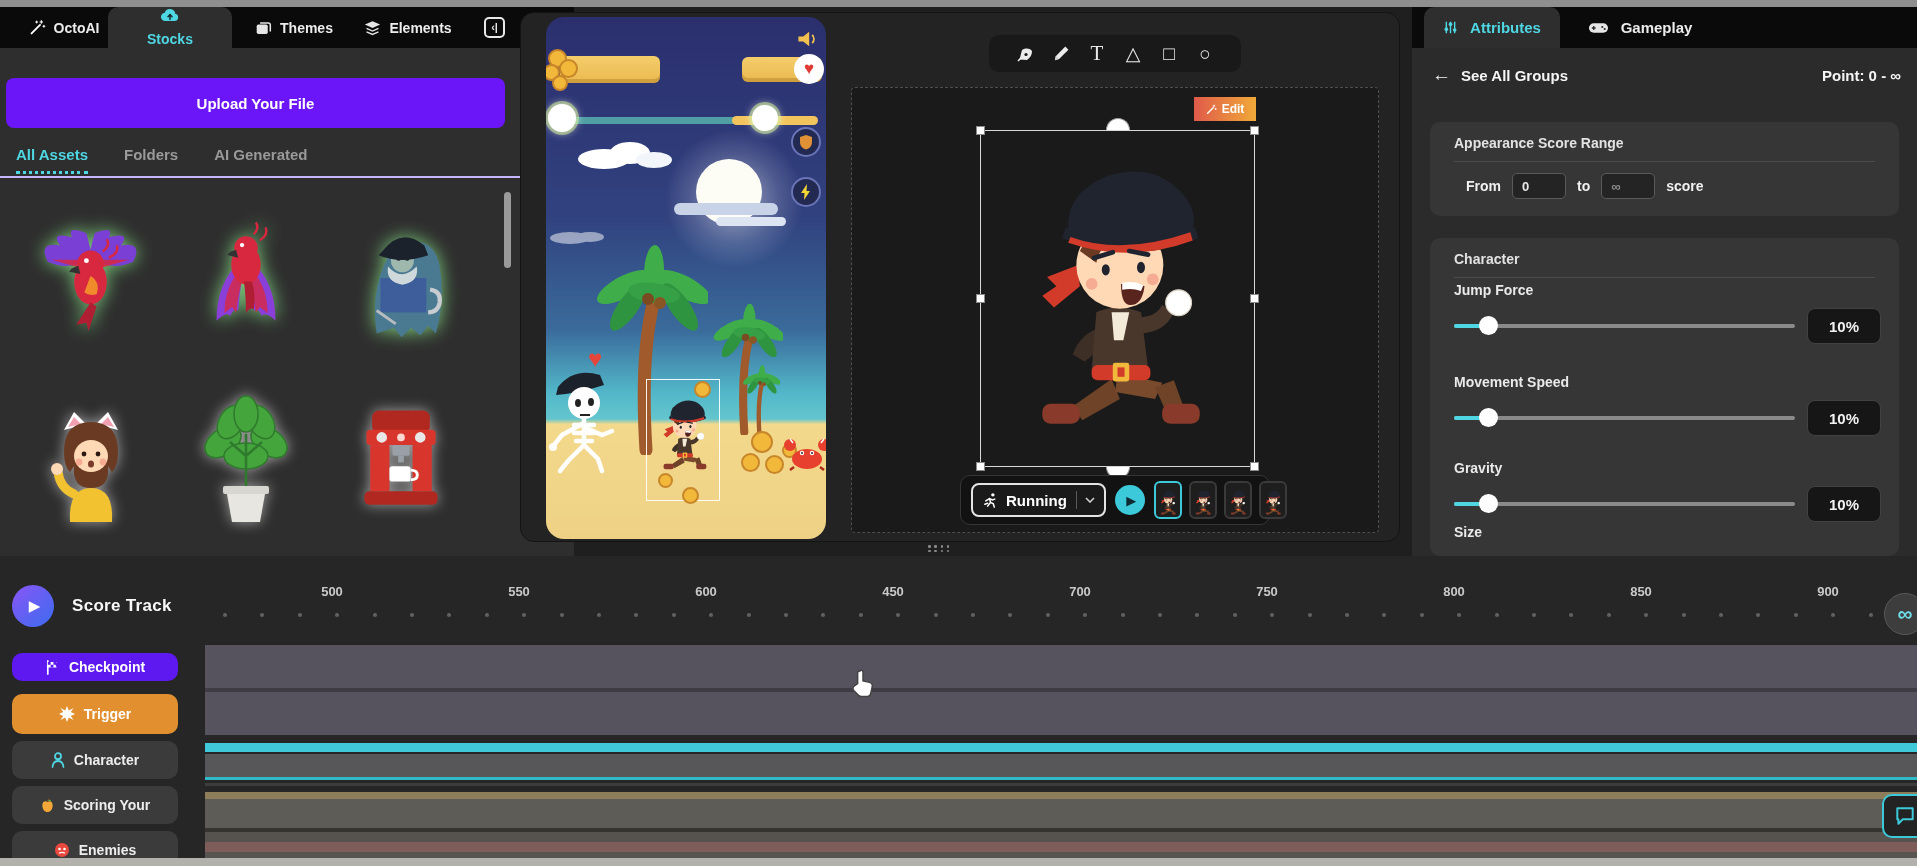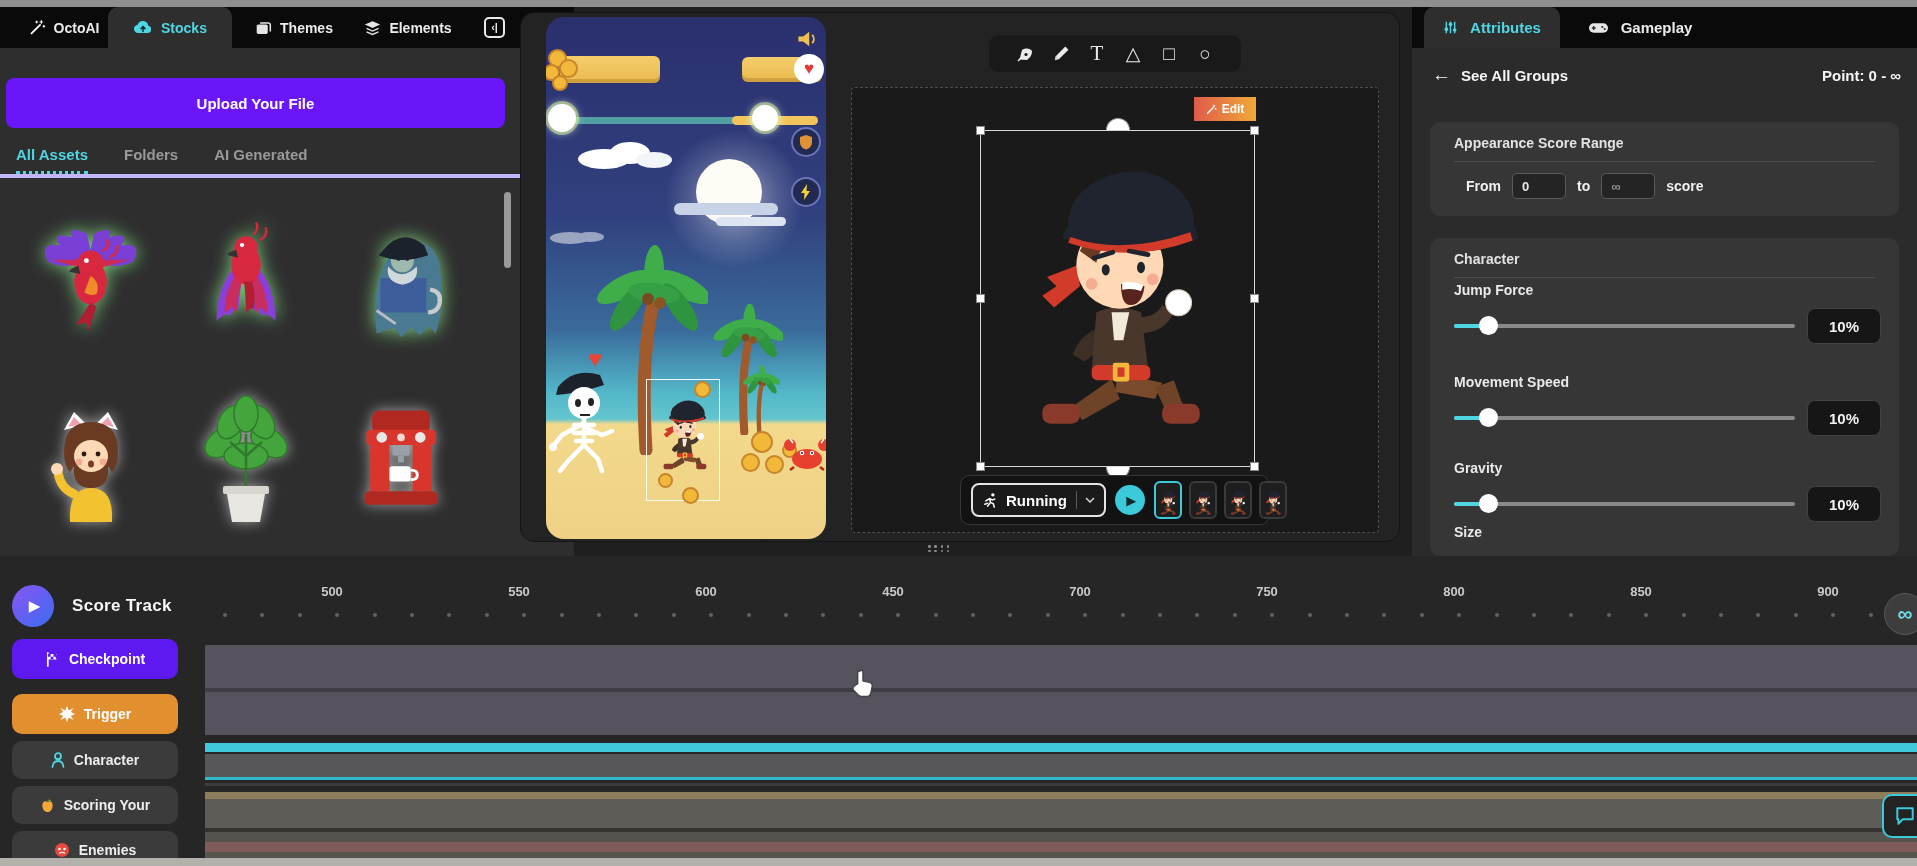--- a/index.html
+++ b/index.html
@@ -6,31 +6,31 @@
   html,body { background:#151515; }
   .screen { position:relative; width:1917px; height:866px; background:#1f1f1f; overflow:hidden;
             font-family:"Liberation Sans", sans-serif; -webkit-font-smoothing:antialiased; }
   .top-strip { position:absolute; left:0; top:0; width:100%; height:7px; background:#8f8f8f; }
 
   
   .left-panel { position:absolute; left:0; top:7px; width:574px; height:549px; }
   .tabbar { position:absolute; left:0; top:0; right:0; height:41px; background:#0a0a0a; }
   .ltab { position:absolute; top:0; height:41px; display:flex; align-items:center; justify-content:center;
           gap:8px; font-size:14px; font-weight:bold; color:#ececec; cursor:pointer; }
-  .ltab.active { background:#2e2e2e; border-radius:10px 10px 0 0; color:#4fd6e3; }
+  .ltab.active { background:#2e2e2e; border-radius:10px 10px 0 0; color:#4fd6e3;flex-direction:column; }
   .ic { display:inline-flex; align-items:center; justify-content:center; }
   .ic svg { display:block; }
   .collapse-btn { position:absolute; left:484px; top:10px; width:21px; height:21px; border:2px solid #e8e8e8;
                   border-radius:5px; display:flex; align-items:center; justify-content:center; cursor:pointer; }
   .collapse-btn span { color:#e8e8e8; font-size:11px; line-height:1; }
   .lbody { position:absolute; top:41px; left:0; right:0; bottom:0; background:#2e2e2e; overflow:hidden; }
   .upload-btn { position:absolute; left:6px; top:30px; width:499px; height:50px; background:#6a16f8; border:none;
                 border-radius:8px; color:#fff; font-weight:bold; font-size:15px; font-family:inherit; cursor:pointer; }
   .asset-tabs { position:absolute; left:0; top:98px; width:100%; height:32px; display:flex; gap:36px;
-                padding-left:16px; border-bottom:4px solid #c4b5fd; align-items:flex-start; }
+                padding-left:16px; border-bottom:2px solid #c4b5fd; align-items:flex-start; }
   .atab { font-size:15px; font-weight:bold; color:#9a9a9a; cursor:pointer; padding-bottom:8px; }
   .atab.active { color:#4fd6e3; border-bottom:3px dotted #4fd6e3; }
   .asset { position:absolute; width:145px; height:162px; display:flex; align-items:center; justify-content:center; cursor:pointer; }
   .glow-green svg { filter:drop-shadow(0 0 9px rgba(150,255,150,.75)); }
   .glow-white svg { filter:drop-shadow(0 0 7px rgba(255,255,255,.55)); }
   .scroll-thumb { position:absolute; left:504px; top:192px; width:7px; height:76px; background:#9a9a9a; border-radius:4px; }
 
   
   .center-panel { position:absolute; left:520px; top:12px; width:880px; height:530px; background:#232323;
                   border-radius:14px; border:1px solid #141414; }
@@ -604,21 +604,21 @@
         <i class="ruler-dot" style="left: 1682px;"></i>
         <i class="ruler-dot" style="left: 1719px;"></i>
         <i class="ruler-dot" style="left: 1756px;"></i>
         <i class="ruler-dot" style="left: 1794px;"></i>
         <i class="ruler-dot" style="left: 1831px;"></i>
         <i class="ruler-dot" style="left: 1869px;"></i>
         <i class="ruler-dot" style="left: 1906px;"></i>
       </div>
     <div class="inf-badge">∞</div>
     <div id="tlButtons">
-        <button class="tlbtn" style="top: 83px; height: 40px; background: rgb(93, 25, 240); color: rgb(255, 255, 255);">
+        <button class="tlbtn" style="top: 97px; height: 28px; background: rgb(93, 25, 240); color: rgb(255, 255, 255);">
           <span class="ic">
             <svg width="15" height="15" viewBox="0 0 16 16">
               <path d="M3 1v14" stroke="#fff" stroke-width="1.8" stroke-linecap="round"></path>
               <path d="M3 2h9.5L11 5l1.5 3H3z" fill="#fff"></path>
               <path d="M3 2h3v3H3zM9 2h3v3H9zM6 5h3v3H6z" fill="#5d19f0"></path>
             </svg>
           </span>
           <span>Checkpoint</span>
         </button>
         <button class="tlbtn" style="top: 138px; height: 40px; background: rgb(226, 144, 47); color: rgb(255, 255, 255);">

